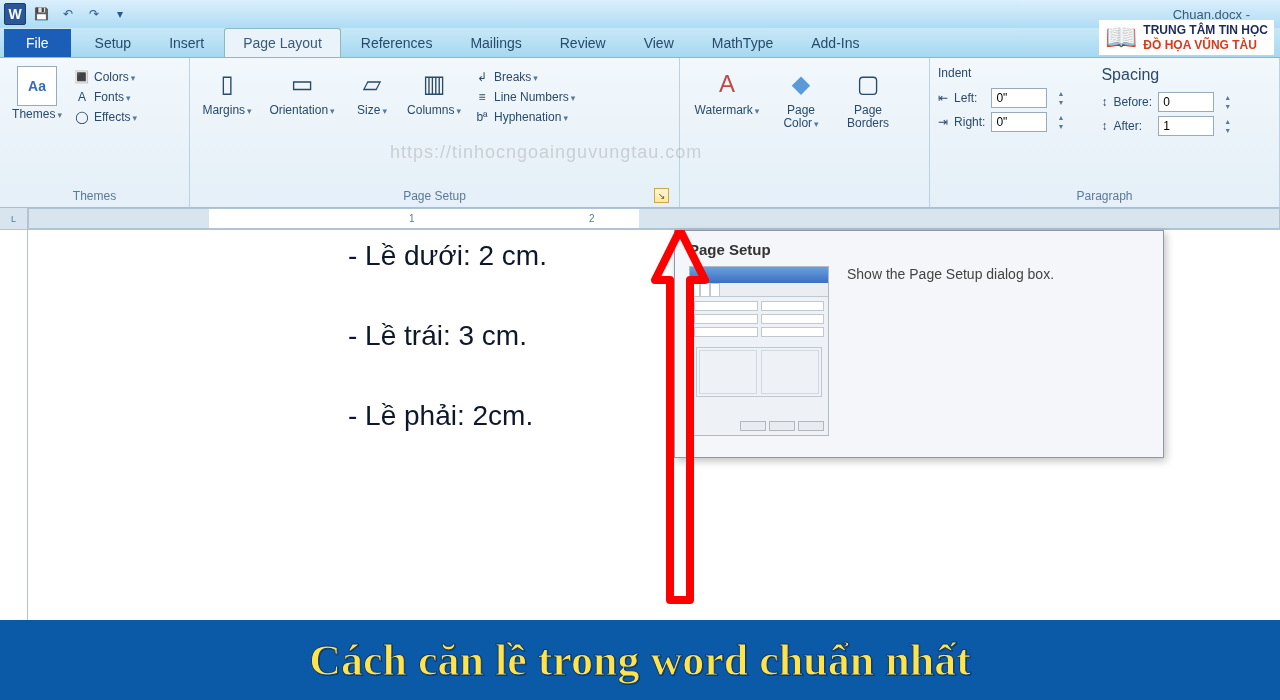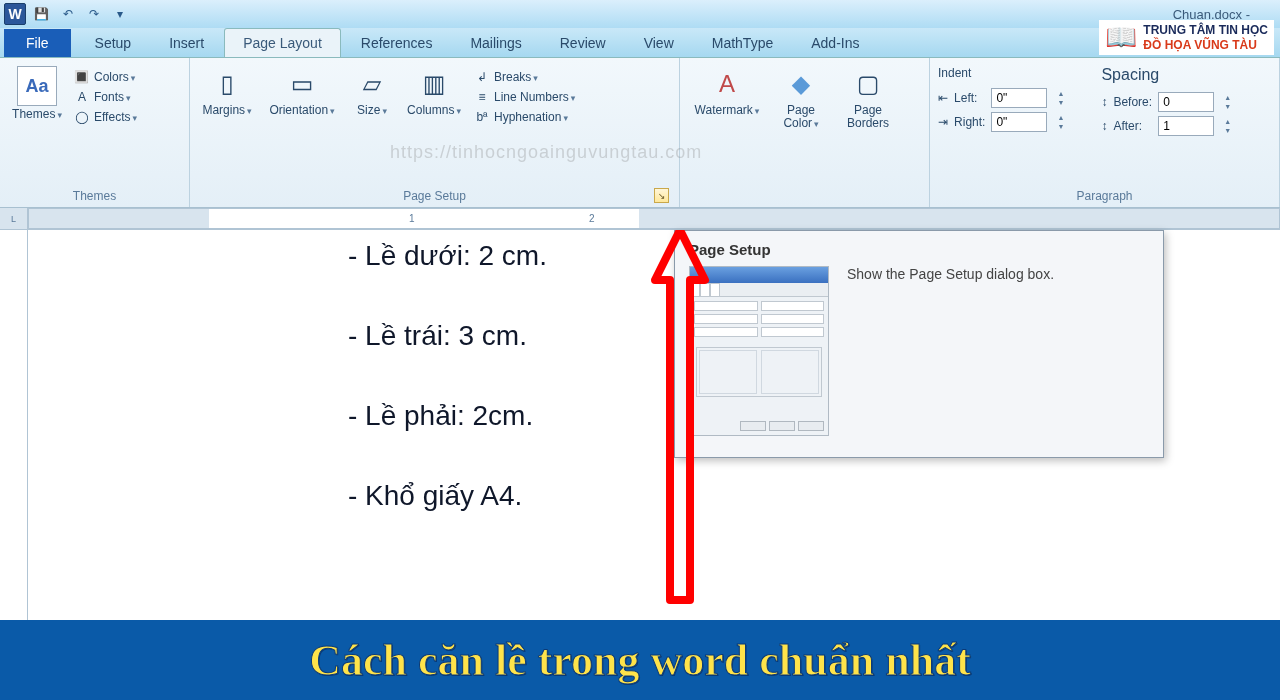--- a/index.html
+++ b/index.html
@@ -27,21 +27,21 @@
 
 .big-btn { display: flex; flex-direction: column; align-items: center; width: 58px; font-size: 12px; color: #2a4a6a; cursor: pointer; padding-top: 4px; gap: 2px; }
 .big-btn .ico { width: 36px; height: 36px; display:flex; align-items:center; justify-content:center; font-size: 24px; }
 .big-btn .lbl { text-align: center; line-height: 1.1; }
 .drop::after { content: "▾"; font-size: 9px; margin-left: 2px; color:#5a7a9a; }
 
 .small-col { display: flex; flex-direction: column; gap: 2px; font-size: 12px; color:#2a4a6a; }
 .small-row { display: flex; align-items: center; gap: 4px; cursor:pointer; padding:1px 2px; }
 .small-row .si { width:16px; height:16px; display:inline-flex; align-items:center; justify-content:center; font-size:12px; }
 
-.themes-ico { width:40px; height:40px; background:#fff; border:1px solid #9ab; display:flex; align-items:center; justify-content:center; font-size:18px; color:#3a6aba; font-weight:bold; }
+.themes-ico { width:40px; height:40px; background:#fff; border:1px solid #9ab; display:flex; align-items:center; justify-content:center; font-size:14px; color:#3a6aba; font-weight:bold; }
 
 .indent-grid { display:grid; grid-template-columns:auto auto 60px 14px; gap:4px 6px; align-items:center; font-size:12px; color:#2a4a6a; }
 .spin-input { width:56px; height:20px; border:1px solid #9ab; background:#fff; font-size:12px; padding:0 4px; }
 .spin-btns { width:14px; font-size:7px; line-height:9px; color:#5a7a9a; display:flex; flex-direction:column; }
 
 
 .ruler-area { display:flex; height: 22px; background:#e4ecf2; border-bottom:1px solid #b0c4d4; }
 .ruler-corner { width:28px; background:#d8e4ee; border-right:1px solid #b0c4d4; display:flex; align-items:center; justify-content:center; font-size:9px; color:#5a7a9a;}
 .h-ruler { flex:1; background:#fff; position:relative; font-size:10px; color:#5a7a9a; border:1px solid #b0c4d4; }
 .h-ruler .gray-left { position:absolute; left:0; top:0; bottom:0; width:180px; background:#d8e4ee; }
@@ -247,21 +247,20 @@
     <span class="tick" style="left:560px">2</span>
   </div>
 </div>
 
 <div class="workspace">
   <div class="v-ruler"></div>
   <div class="doc">
     <p>- Lề dưới: 2 cm.</p>
     <p>- Lề trái: 3 cm.</p>
     <p>- Lề phải: 2cm.</p>
-    <p>- Khổ giấy A4.</p>
   </div>
 </div>
 
 <div class="tooltip-box">
   <div class="tt-title">Page Setup</div>
   <div class="tt-body">
     <div class="tt-thumb">
       <div class="tt-thumb-header"></div>
       <div class="tt-thumb-tabs">
           <span></span>

